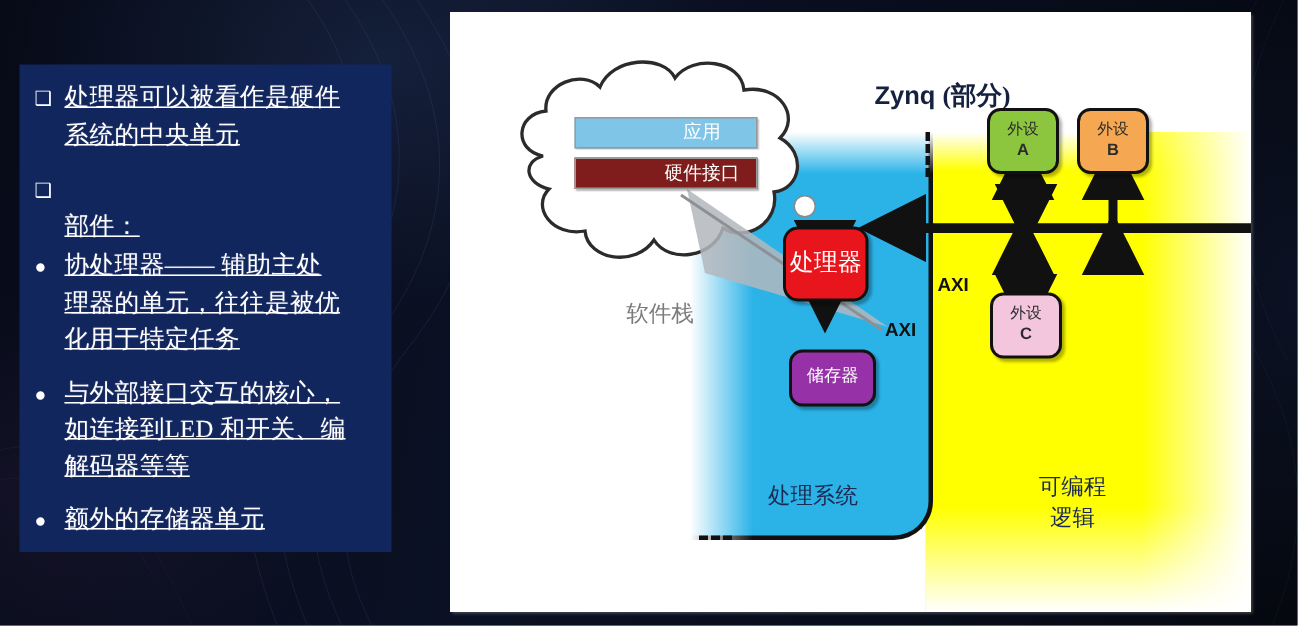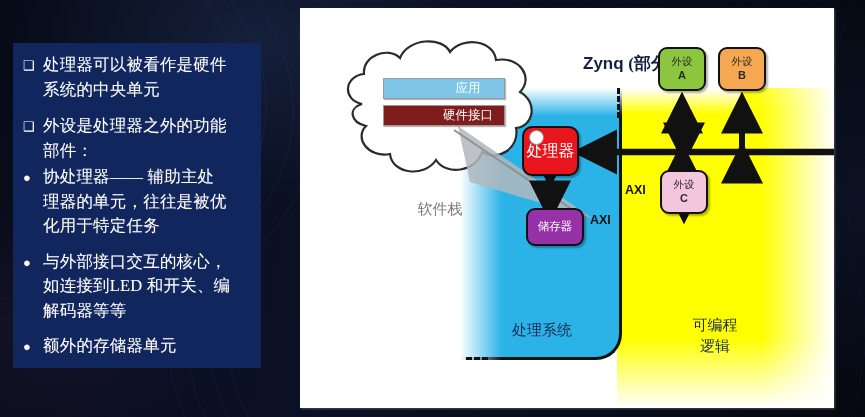--- a/index.html
+++ b/index.html
@@ -32,20 +32,21 @@
   .bullet-mark{
     width:20px;flex:0 0 20px;font-size:14px;line-height:25px;
     text-align:left;color:#ffffff;
   }
   .bullet-mark.sq{font-size:13px;}
   .bullet-mark.dot{font-size:13px;}
   .bullet-text{
     flex:1;font-size:16.5px;line-height:24.5px;
     letter-spacing:.2px;
     text-shadow:0 0 1px rgba(255,255,255,.25);
+    text-decoration:underline;
   }
   .gap-sm{height:9px;}
   .gap-md{height:10px;}
 
   
   #diagram-panel{
     position:absolute;left:300px;top:8px;width:534px;height:400px;
     background:#ffffff;
     box-shadow:1px 1px 2px rgba(255,255,255,.25);
     overflow:hidden;
@@ -120,20 +121,21 @@
 
   
   .block{
     position:absolute;
     border:2.5px solid #111111;border-radius:9px;
     box-sizing:border-box;
     text-align:center;
     font-size:10.5px;line-height:1.18;
     display:flex;flex-direction:column;align-items:center;justify-content:center;
     box-shadow:2px 2px 2px rgba(0,0,0,.30);
+    margin-top:25px;
   }
   .block .l1{display:block;}
   .block .l2{display:block;font-family:"Liberation Sans",sans-serif;font-weight:bold;font-size:11px;}
   #blk-processor{
     left:222px;top:118px;width:57px;height:50px;
     background:#e8161c;color:#ffffff;font-size:16px;border-radius:10px;
   }
   #proc-dot{
     position:absolute;left:229px;top:122px;width:13px;height:13px;border-radius:50%;
     background:#ffffff;border:1px solid #8a8a8a;
@@ -194,21 +196,21 @@
       <span>处理器可以被看作是硬件</span><br>
       <span>系统的中央单元</span>
     </span>
   </div>
 
   <div class="gap-md"></div>
 
   <div class="bullet-row">
     <span class="bullet-mark sq">❑</span>
     <span class="bullet-text">
-      <span>外设是处理器之外的功能</span><br>
+      <br>
       <span>部件：</span>
     </span>
   </div>
 
   <div class="bullet-row">
     <span class="bullet-mark dot">●</span>
     <span class="bullet-text">
       <span>协处理器—— 辅助主处</span><br>
       <span>理器的单元，往往是被优</span><br>
       <span>化用于特定任务</span>

